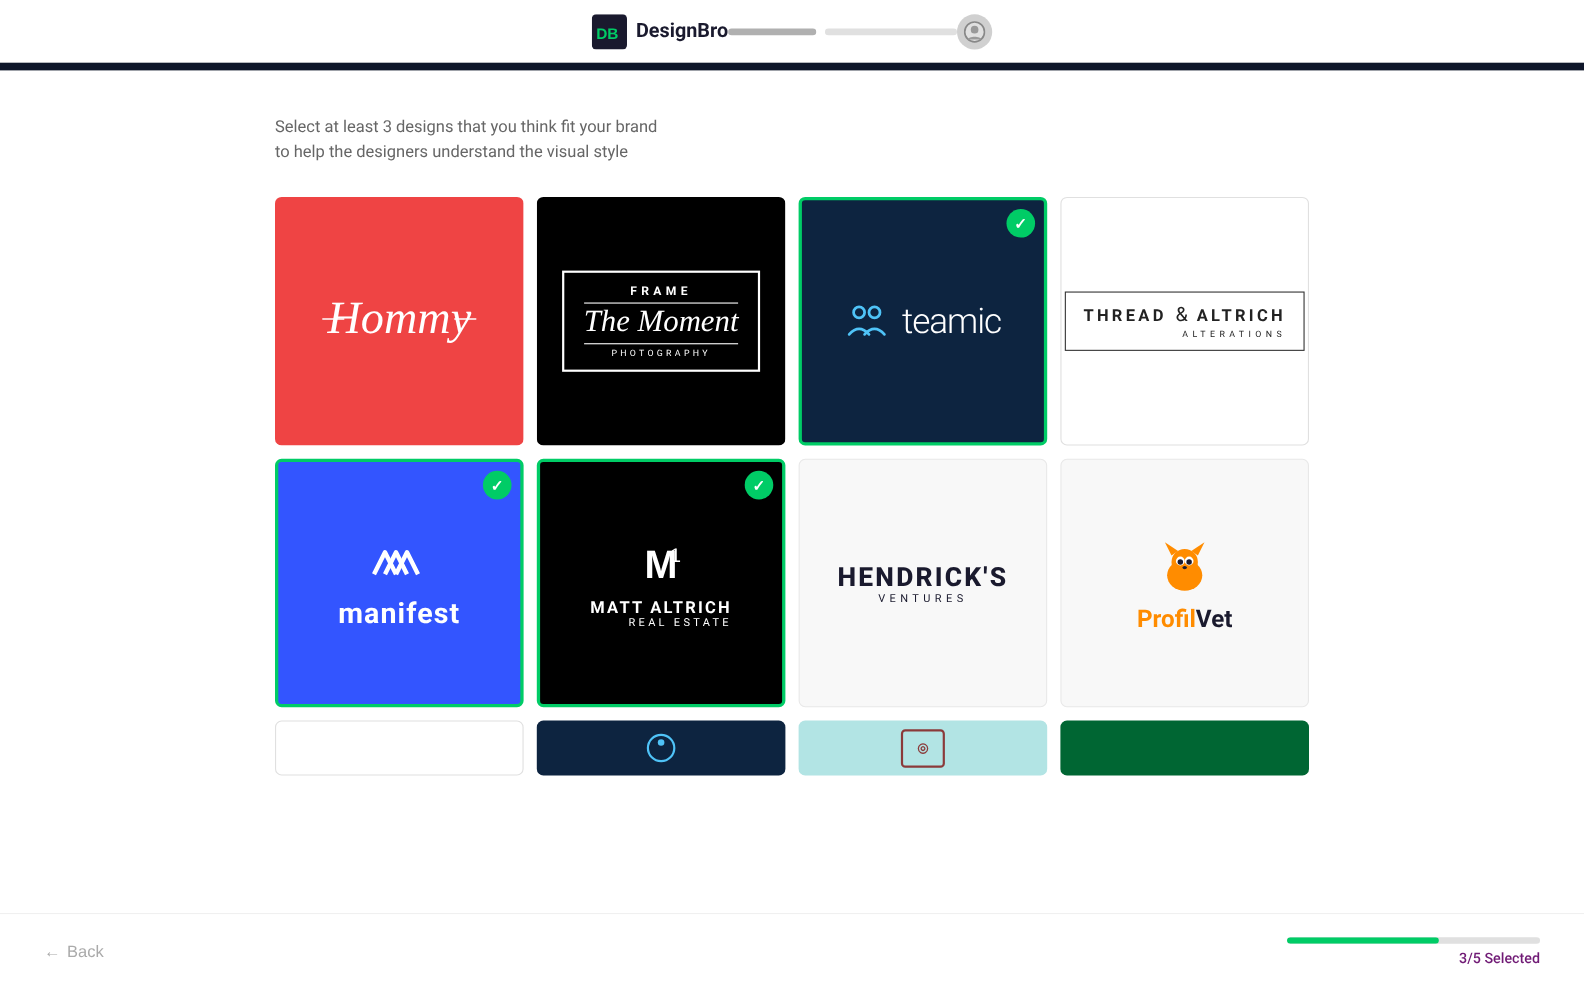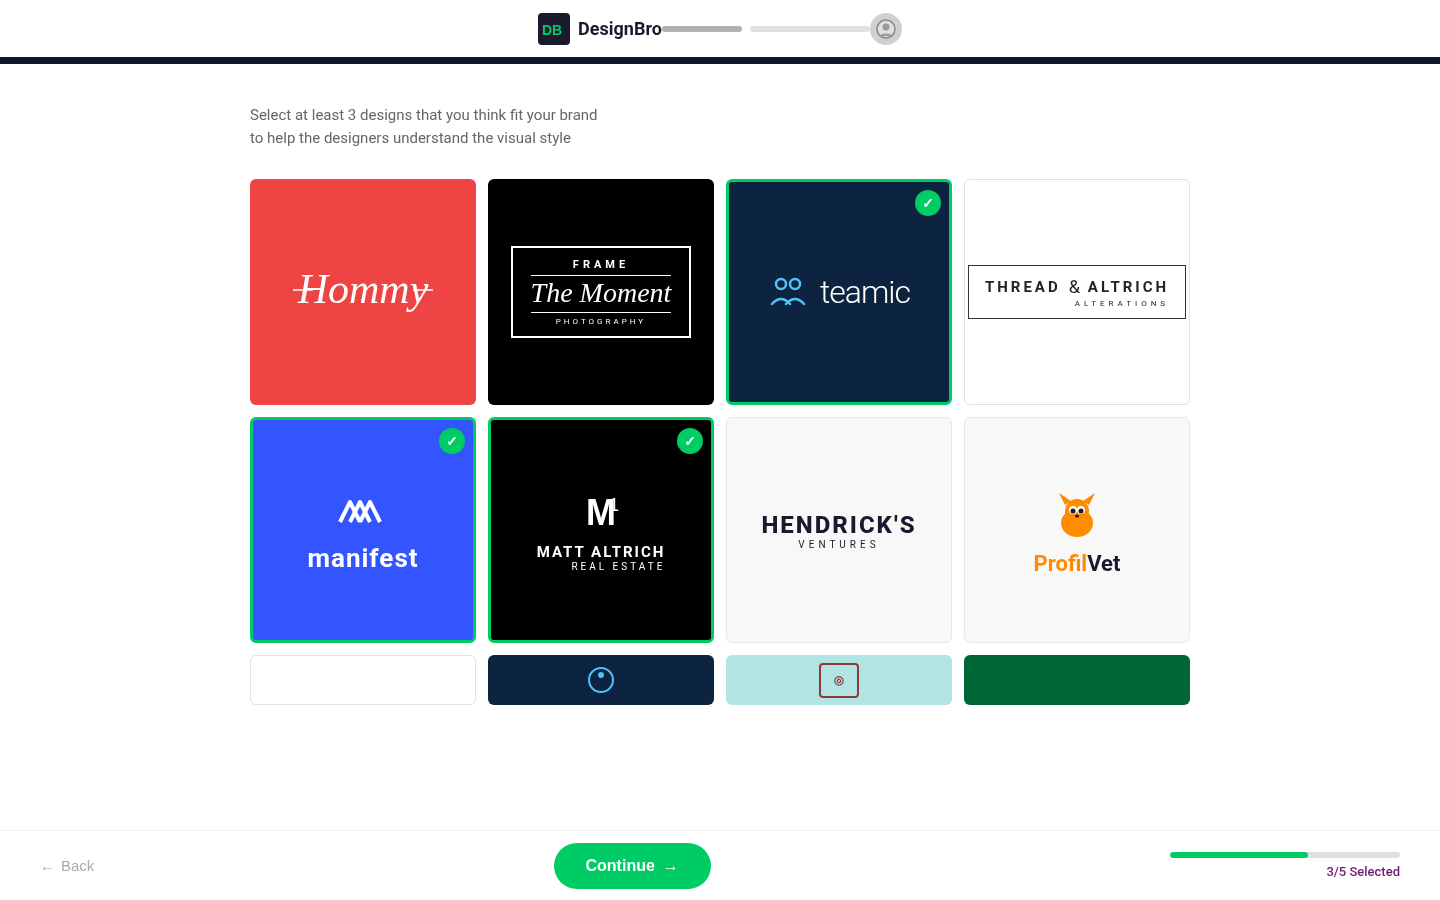--- a/index.html
+++ b/index.html
@@ -503,24 +503,20 @@
   </div>
 
 </div>
 
 <div class="bottom-bar">
   <button class="back-button">
     <span>←</span>
     <span>Back</span>
   </button>
 
-  <button class="continue-button">
-    <span>Continue</span>
-    <span>→</span>
-  </button>
 
   <div class="selection-progress">
     <div class="selection-bar">
       <div class="selection-fill"></div>
     </div>
     <span class="selection-text">3/5 Selected</span>
   </div>
 </div>
 
 </body></html>

